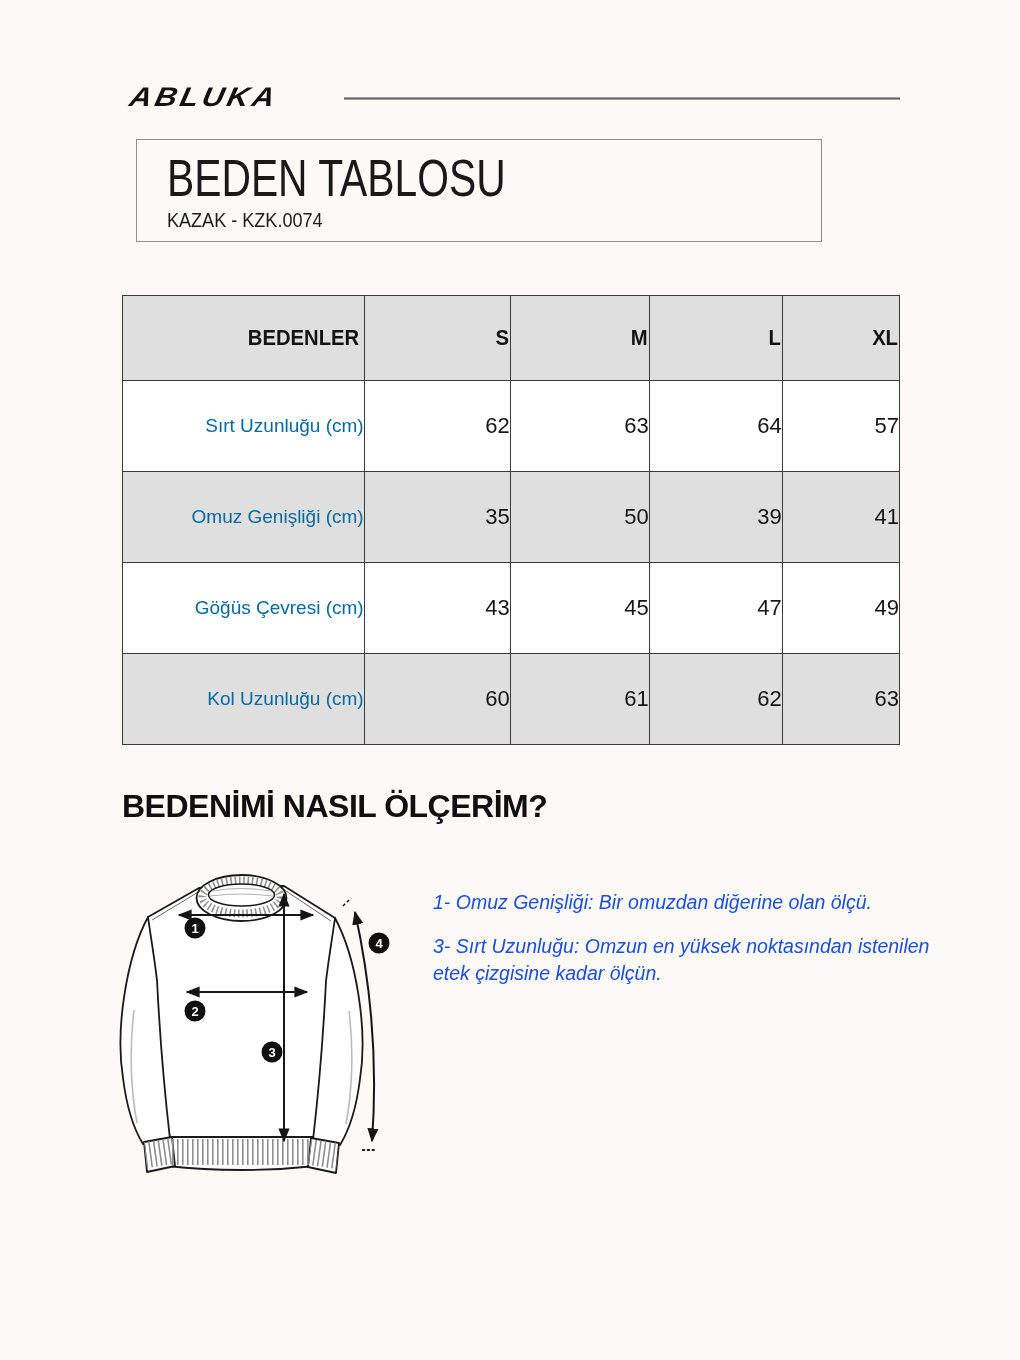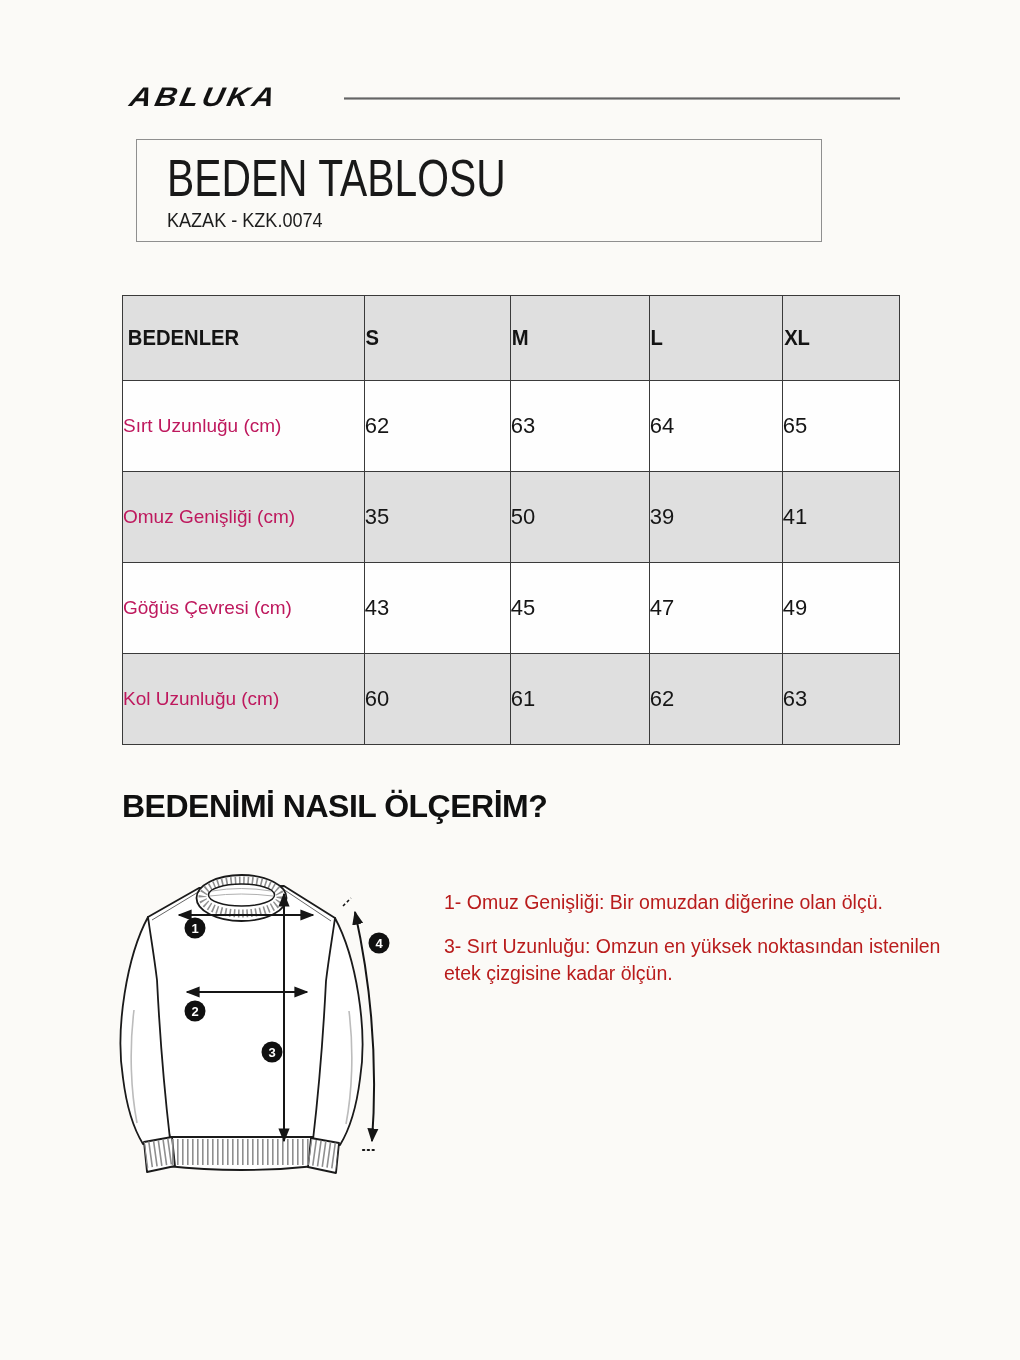--- a/index.html
+++ b/index.html
@@ -49,46 +49,46 @@
     transform:scaleX(.86);transform-origin:left center;
   }
 
   
   table.size-table{
     position:absolute;left:122px;top:295px;width:778px;height:450px;
     border-collapse:collapse;table-layout:fixed;
   }
   .size-table th,.size-table td{
     border:1.6px solid var(--table-border);
-    text-align:left;vertical-align:middle;
+    text-align:right;vertical-align:middle;
     background:var(--cell-white);
   }
   .size-table thead th{height:85px;background:var(--row-alt);}
   .size-table tbody td{height:91px;}
   .size-table tr.alt td{background:var(--row-alt);}
   .hdr-txt{
     display:inline-block;font-size:22px;font-weight:700;color:#141414;
     transform:scaleX(.92);transform-origin:center;white-space:nowrap;
   }
   .row-label{
-    display:inline-block;font-size:19px;font-weight:400;color:#be185d;
+    display:inline-block;font-size:19px;font-weight:400;color:#0369a1;
     white-space:nowrap;
   }
   .cell-num{font-size:22px;font-weight:500;color:#161616;}
 
   
   .howto-heading{
     position:absolute;left:122px;top:788px;
     font-size:32px;font-weight:700;letter-spacing:-.5px;color:#101010;
     white-space:nowrap;
   }
   .diagram{position:absolute;left:100px;top:860px;width:310px;height:330px;}
   .instructions{
-    position:absolute;left:444px;top:889px;width:505px;
-    font-size:19.5px;line-height:27px;color:#b91c1c;
+    position:absolute;left:433px;top:889px;width:505px;
+    font-size:19.5px;line-height:27px;color:#1d4ed8;font-style:italic;
   }
   .instructions p{margin:0 0 17px 0;}
 </style>
 </head>
 <body>
 
 <div class="page">
 
   <div class="logo">ABLUKA</div>
   <div class="brand-rule"></div>
@@ -114,21 +114,21 @@
         <th><span class="hdr-txt">L</span></th>
         <th><span class="hdr-txt">XL</span></th>
       </tr>
     </thead>
     <tbody>
       <tr>
         <td><span class="row-label">Sırt Uzunluğu (cm)</span></td>
         <td class="cell-num">62</td>
         <td class="cell-num">63</td>
         <td class="cell-num">64</td>
-        <td class="cell-num">65</td>
+        <td class="cell-num">57</td>
       </tr>
       <tr class="alt">
         <td><span class="row-label">Omuz Genişliği (cm)</span></td>
         <td class="cell-num">35</td>
         <td class="cell-num">50</td>
         <td class="cell-num">39</td>
         <td class="cell-num">41</td>
       </tr>
       <tr>
         <td><span class="row-label">Göğüs Çevresi (cm)</span></td>

